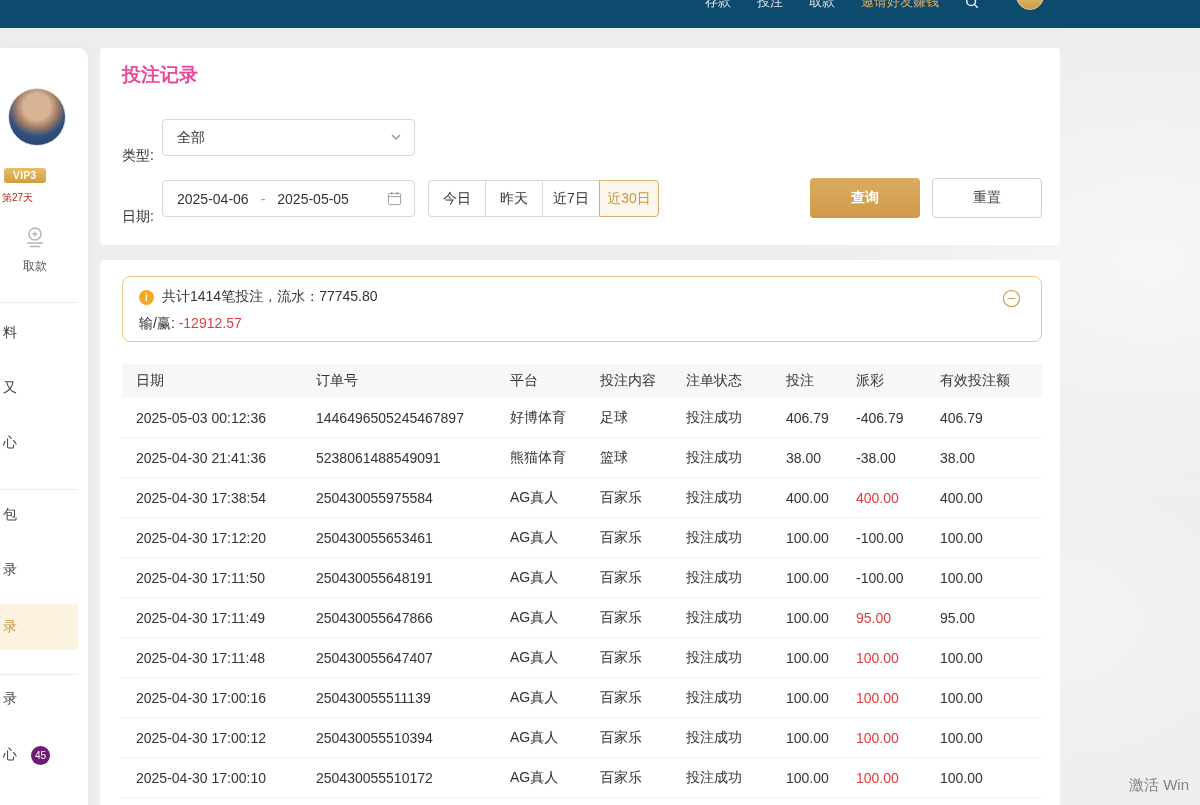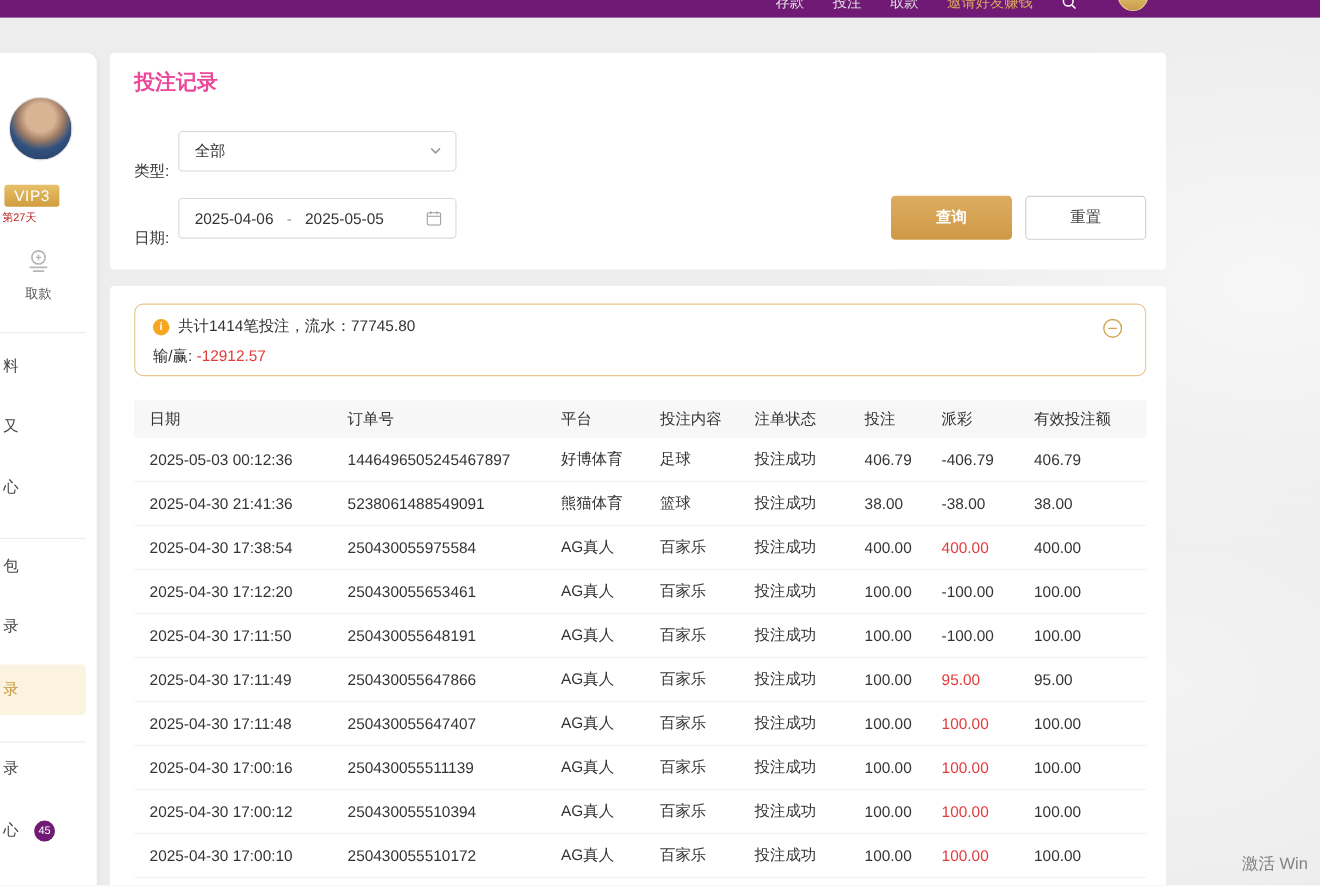--- a/index.html
+++ b/index.html
@@ -10,36 +10,36 @@
     background:#ededed;
   }
   body::before {
     content:""; position:absolute; inset:0; pointer-events:none;
     background:
       radial-gradient(520px 360px at 1150px 260px, rgba(255,255,255,.55), rgba(255,255,255,0) 70%),
       radial-gradient(420px 320px at 1060px 620px, rgba(255,255,255,.35), rgba(255,255,255,0) 70%);
   }
 
   
-  .topbar { position:absolute; top:0; left:0; width:100%; height:16px; background:#701a75; overflow:hidden; z-index:6; }
+  .topbar { position:absolute; top:0; left:0; width:100%; height:28px; background:#0c4a6e; overflow:hidden; z-index:6; }
   .topbar-nav { position:absolute; top:-8px; left:705px; height:20px; display:flex; align-items:center; gap:26px; }
   .nav-item { color:#e3e3e3; font-size:13px; white-space:nowrap; }
   .promo { color:#d9a85c; font-size:13px; white-space:nowrap; }
   .search-wrap { display:flex; align-items:center; }
   .topbar-avatar { position:absolute; left:1016px; top:-18px; width:28px; height:28px; border-radius:50%;
     background:linear-gradient(180deg,#f3d98a,#c99b4a); border:1px solid #e8cf8f; }
 
   
   .sidebar { position:absolute; left:0; top:48px; width:88px; height:757px; background:#fff;
     border-top-right-radius:10px; box-shadow:0 2px 8px rgba(0,0,0,.05); z-index:3; }
   .avatar { position:absolute; left:8px; top:40px; width:58px; height:58px; border-radius:50%;
     background:radial-gradient(circle at 50% 32%, #d8b394 0 28%, #9c7a63 45%, #32517f 62%, #243a5e 100%);
     border:1px solid #e2e2e2; }
   .vip-badge { position:absolute; left:4px; top:120px; padding:2px 9px; border-radius:3px;
-    background:linear-gradient(180deg,#e8c06a,#cf9d3e); color:#fff; font-size:14px; font-weight:normal; letter-spacing:.5px; }
+    background:linear-gradient(180deg,#e8c06a,#cf9d3e); color:#fff; font-size:10px; font-weight:bold; letter-spacing:.5px; }
   .day-text { position:absolute; left:2px; top:143px; font-size:10px; color:#b91c1c; }
   .withdraw { position:absolute; left:0; top:176px; width:70px; text-align:center; cursor:pointer; }
   .withdraw-label { margin-top:4px; font-size:12px; color:#555; }
   .sb-divider { position:absolute; left:0; width:78px; height:1px; background:#ececec; }
   .menu-item { position:absolute; left:0; width:78px; height:40px; display:flex; align-items:center;
     padding-left:3px; font-size:14px; color:#444; cursor:pointer; }
   .menu-item.active { height:46px; background:#fbf2e0; color:#c9973f; border-radius:0 4px 4px 0; }
   .menu-badge { margin-left:14px; background:#701a75; color:#fff; width:19px; height:19px; border-radius:50%;
     font-size:10px; display:flex; align-items:center; justify-content:center; }
 
@@ -180,20 +180,27 @@
     <span class="date-sep">-</span>
     <span>2025-05-05</span>
     <span class="cal">
       <svg width="15" height="15" viewBox="0 0 16 16" fill="none">
         <rect x="1.5" y="2.5" width="13" height="12" rx="1.5" stroke="#999"></rect>
         <path d="M1.5 6h13M5 1v3M11 1v3" stroke="#999"></path>
       </svg>
     </span>
   </div>
 
+  <div class="quick">
+
+  <div class="qbtn">今日</div>
+      <div class="qbtn">昨天</div>
+      <div class="qbtn">近7日</div>
+      <div class="qbtn active">近30日</div>
+    </div>
 
   <div class="btn btn-reset">重置</div>
   <div class="btn btn-query">查询</div>
 </div>
 
 <div class="panel2">
   <div class="summary">
     <div class="sum-line1">
       <i class="info-icon">i</i>
       <span>共计1414笔投注，流水：77745.80</span>

